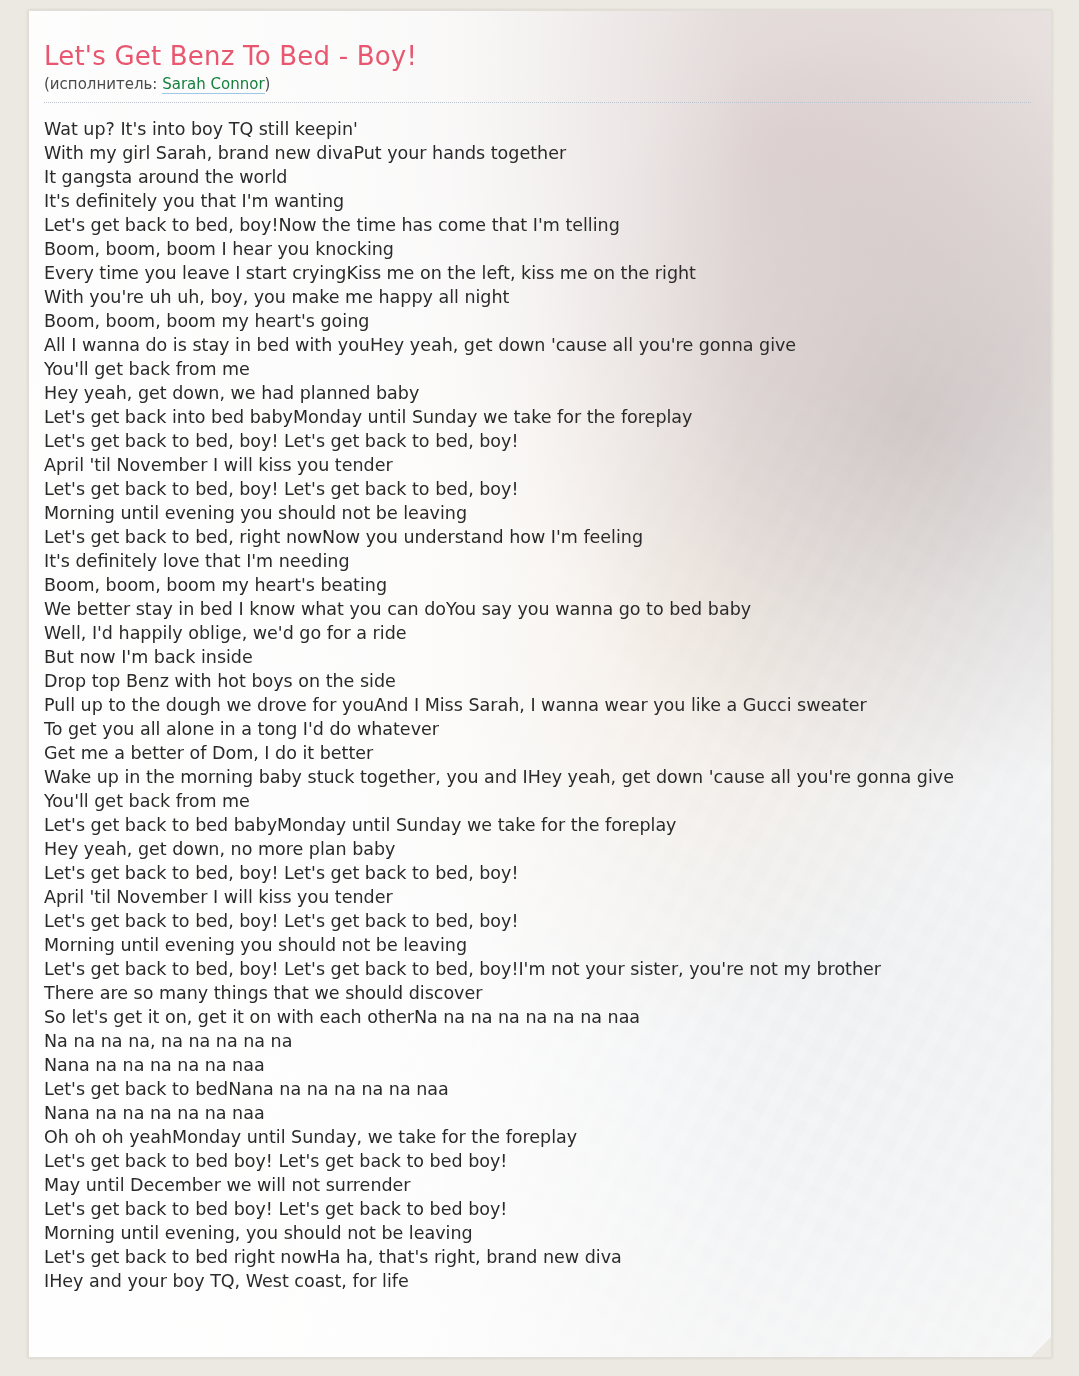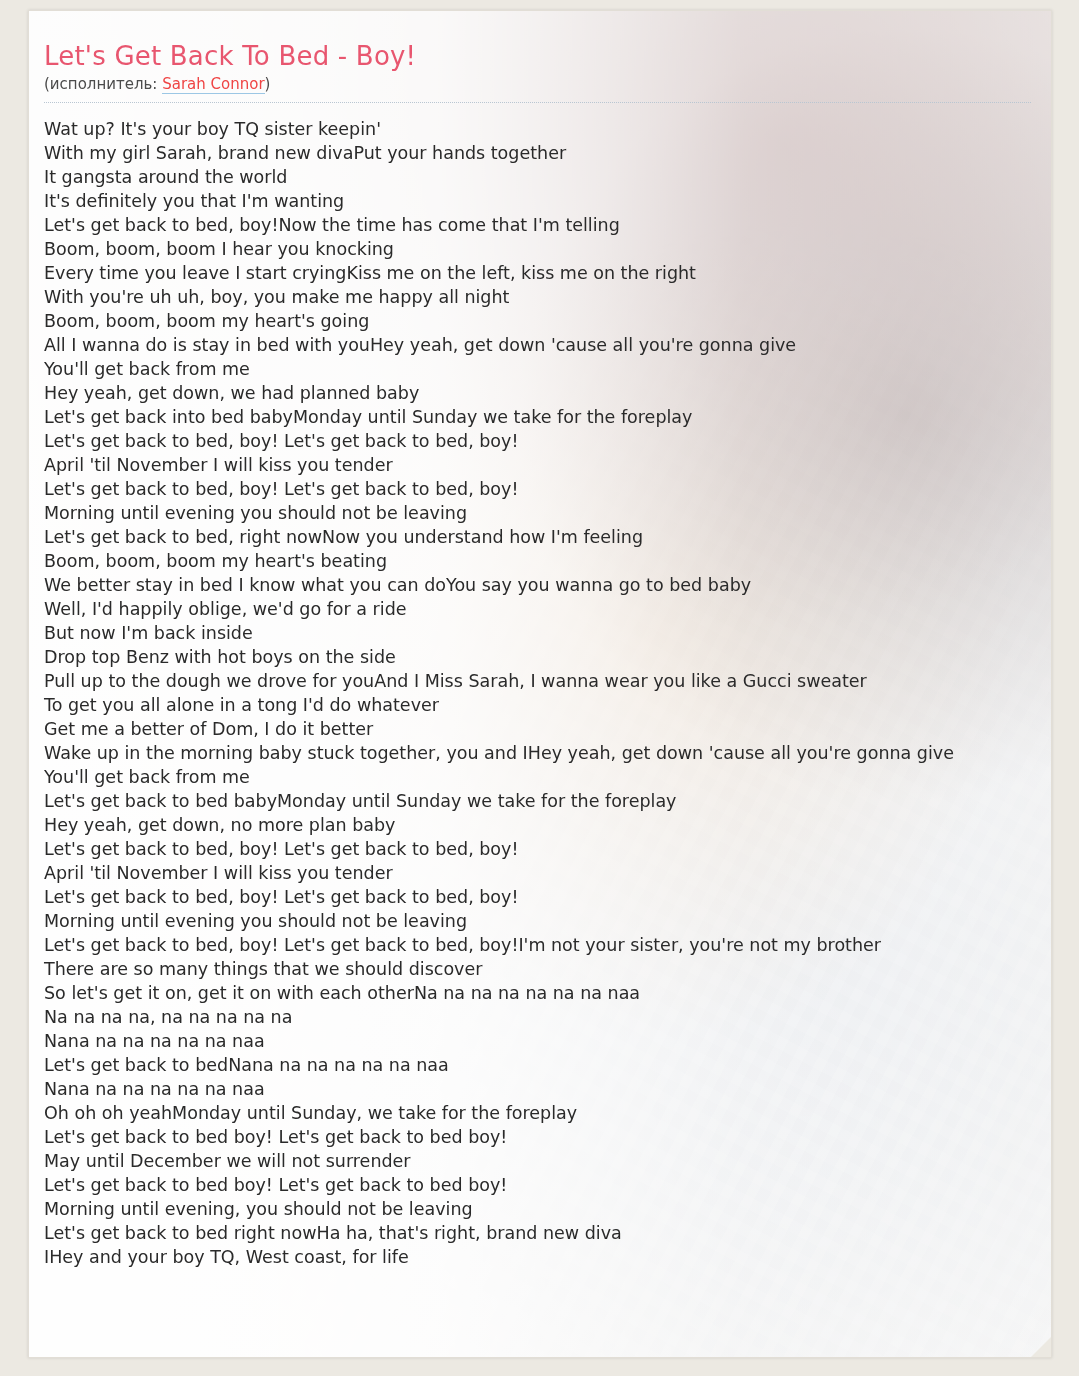--- a/index.html
+++ b/index.html
@@ -68,21 +68,21 @@
     letter-spacing: 0.2px;
   }
   .artist-line {
     font-size: 15px;
     color: #4b4b4b;
     padding-bottom: 9px;
     border-bottom: 1px dotted #b9c6d2;
     margin-bottom: 14px;
   }
   .artist-link {
-    color: #ef4444;
+    color: #15803d;
     text-decoration: none;
     border-bottom: 1px solid rgba(77,154,210,0.55);
     cursor: pointer;
     text-align: center;
   }
   .lyrics {
     font-size: 17.5px;
     line-height: 24px;
     color: #2a2a2a;
     white-space: nowrap;
@@ -101,43 +101,44 @@
   }
 </style>
 </head>
 <body>
 
 <div class="page">
   <div class="bg-photo"></div>
   <div class="veil"></div>
 
   <div class="content">
-    <h1 class="song-title">Let's Get Back To Bed - Boy!</h1>
+    <h1 class="song-title">Let's Get Benz To Bed - Boy!</h1>
     <div class="artist-line">
       <span>(исполнитель: </span><a class="artist-link">Sarah Connor</a><span>)</span>
     </div>
     <div class="lyrics">
-      <div>Wat up? It's your boy TQ sister keepin'</div>
+      <div>Wat up? It's into boy TQ still keepin'</div>
       <div>With my girl Sarah, brand new divaPut your hands together</div>
       <div>It gangsta around the world</div>
       <div>It's definitely you that I'm wanting</div>
       <div>Let's get back to bed, boy!Now the time has come that I'm telling</div>
       <div>Boom, boom, boom I hear you knocking</div>
       <div>Every time you leave I start cryingKiss me on the left, kiss me on the right</div>
       <div>With you're uh uh, boy, you make me happy all night</div>
       <div>Boom, boom, boom my heart's going</div>
       <div>All I wanna do is stay in bed with youHey yeah, get down 'cause all you're gonna give</div>
       <div>You'll get back from me</div>
       <div>Hey yeah, get down, we had planned baby</div>
       <div>Let's get back into bed babyMonday until Sunday we take for the foreplay</div>
       <div>Let's get back to bed, boy! Let's get back to bed, boy!</div>
       <div>April 'til November I will kiss you tender</div>
       <div>Let's get back to bed, boy! Let's get back to bed, boy!</div>
       <div>Morning until evening you should not be leaving</div>
       <div>Let's get back to bed, right nowNow you understand how I'm feeling</div>
+      <div>It's definitely love that I'm needing</div>
       <div>Boom, boom, boom my heart's beating</div>
       <div>We better stay in bed I know what you can doYou say you wanna go to bed baby</div>
       <div>Well, I'd happily oblige, we'd go for a ride</div>
       <div>But now I'm back inside</div>
       <div>Drop top Benz with hot boys on the side</div>
       <div>Pull up to the dough we drove for youAnd I Miss Sarah, I wanna wear you like a Gucci sweater</div>
       <div>To get you all alone in a tong I'd do whatever</div>
       <div>Get me a better of Dom, I do it better</div>
       <div>Wake up in the morning baby stuck together, you and IHey yeah, get down 'cause all you're gonna give</div>
       <div>You'll get back from me</div>

